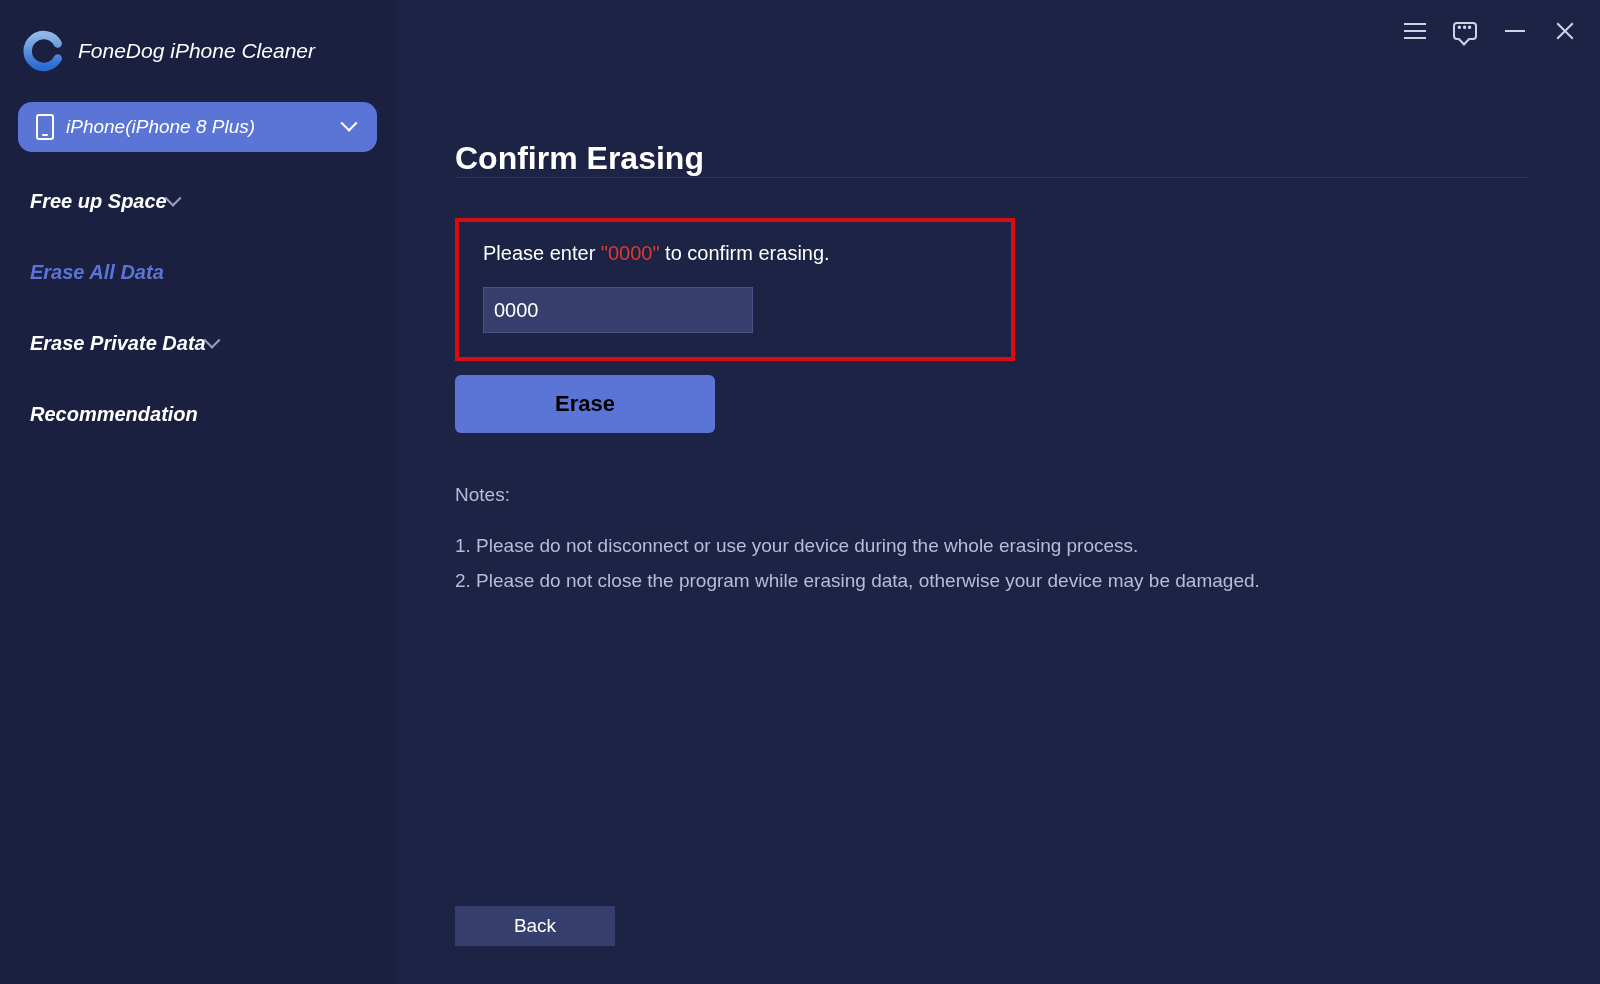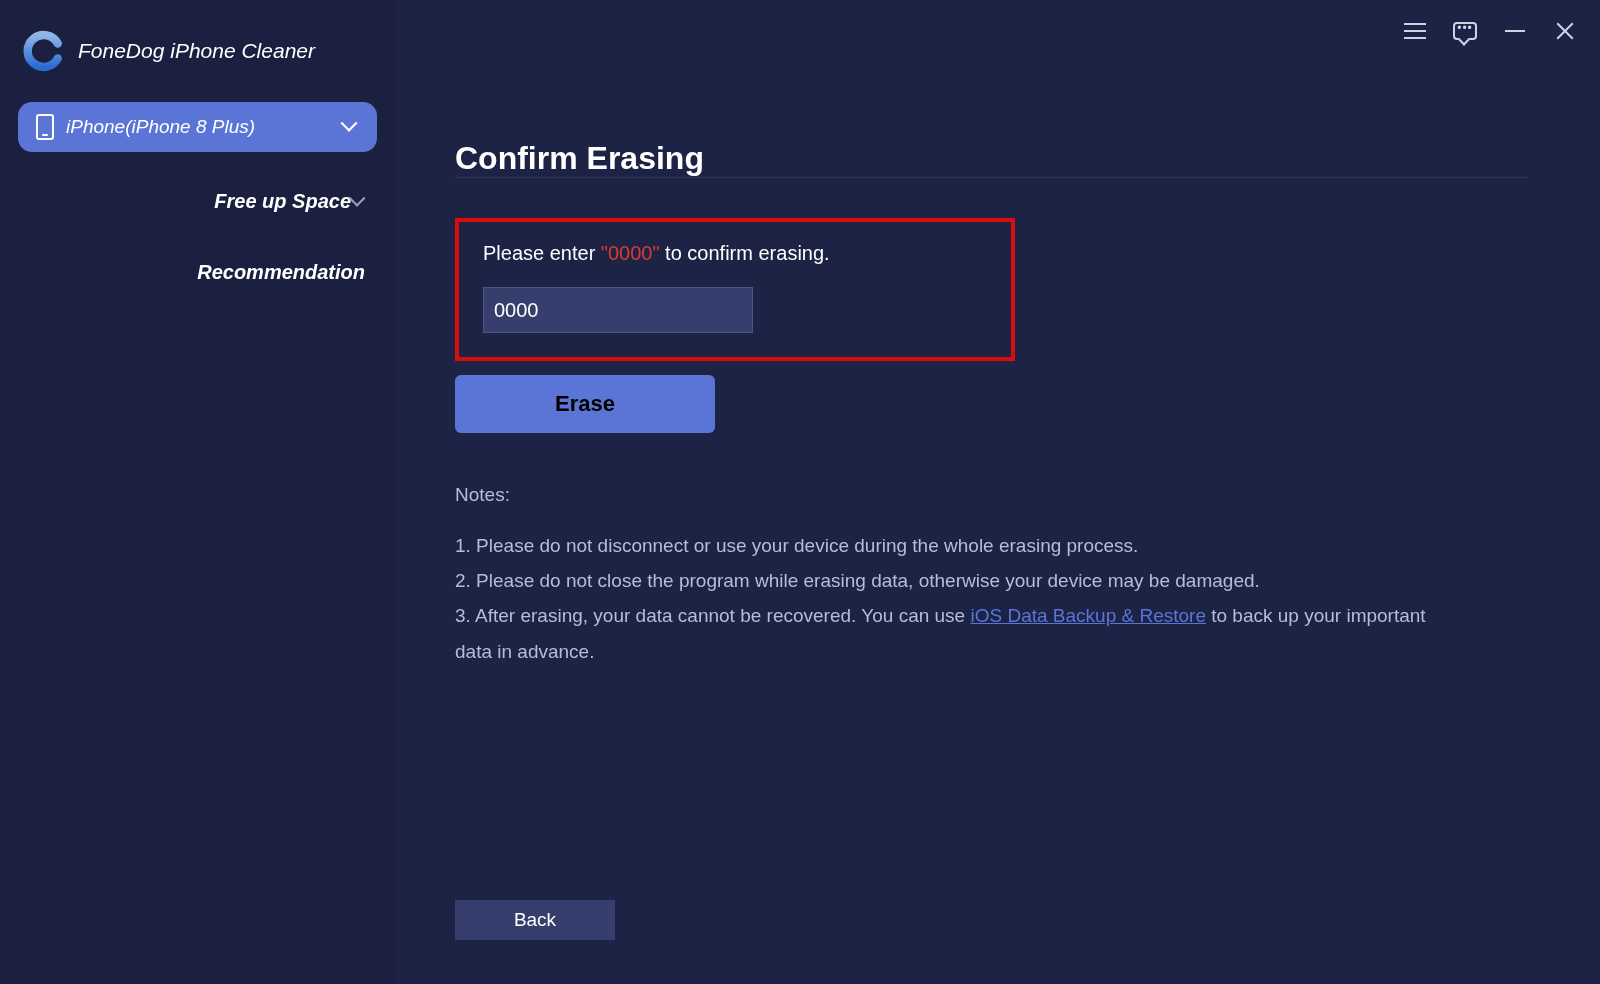--- a/index.html
+++ b/index.html
@@ -58,21 +58,21 @@
   }
   .chev-down {
     width: 14px; height: 14px; display:inline-block;
   }
   .chev-down::before {
     content:""; display:block; width:10px; height:10px;
     border-right:2px solid currentColor; border-bottom:2px solid currentColor;
     transform: rotate(45deg) translate(-2px,-2px);
   }
   .nav-item {
-    display:flex; align-items:center; justify-content:flex-end;
+    display:flex; align-items:center; justify-content:flex-start;
     padding: 24px 12px 24px 12px;
     font-size: 20px; font-weight:700;
     color:#fff;
     cursor:pointer;
   }
   .nav-item.active { color:#5b75d6; }
   .nav-item .chev-down { color:#9aa0b8; }
   
   
   .main {
@@ -142,21 +142,21 @@
     color:#000000; font-size:22px; font-weight:700;
     cursor:pointer;
   }
   .notes { margin-top: 44px; color:#b7bdd7; font-size:19px; line-height:1.85; max-width: 980px;}
   .notes .heading { margin-bottom:16px; }
   .notes a { color:#5b75d6; text-decoration: underline; }
   
   .back-btn {
     position:absolute;
     left: 60px;
-    bottom: 44px;
+    bottom: 38px;
     width: 160px; height: 40px;
     background:#353e6c;
     border:none;
     color:#fff; font-size:19px;
     cursor:pointer;
   }
 </style>
 </head>
 <body>
 
@@ -177,20 +177,27 @@
   <div class="device-selector">
     <span class="phone-icon"></span>
     <span class="label">iPhone(iPhone 8 Plus)</span>
     <span class="chev chev-down"></span>
   </div>
 
   <div class="nav-item">
     <span>Free up Space</span>
     <span class="chev-down"></span>
   </div>
+  <div class="nav-item active">
+    <span>Erase All Data</span>
+  </div>
+  <div class="nav-item">
+    <span>Erase Private Data</span>
+    <span class="chev-down"></span>
+  </div>
   <div class="nav-item">
     <span>Recommendation</span>
   </div>
 </aside>
 
 <main class="main">
   <div class="titlebar">
     <div class="tb-btn">
         <span class="icon-lines"></span>
       </div>
@@ -215,20 +222,17 @@
       </div>
       <input class="code-input" type="text" value="0000" style="">
     </div>
 
     <button class="erase-btn">Erase</button>
 
     <div class="notes">
       <div class="heading">Notes:</div>
       <div>1. Please do not disconnect or use your device during the whole erasing process.</div>
       <div>2. Please do not close the program while erasing data, otherwise your device may be damaged.</div>
-      <div>
-        <span>3. After erasing, your data cannot be recovered. You can use </span><a href="#">iOS Data Backup &amp; Restore</a><span> to back up your important data in advance.</span>
-      </div>
     </div>
   </div>
 
   <button class="back-btn">Back</button>
 </main>
 
 </body></html>

